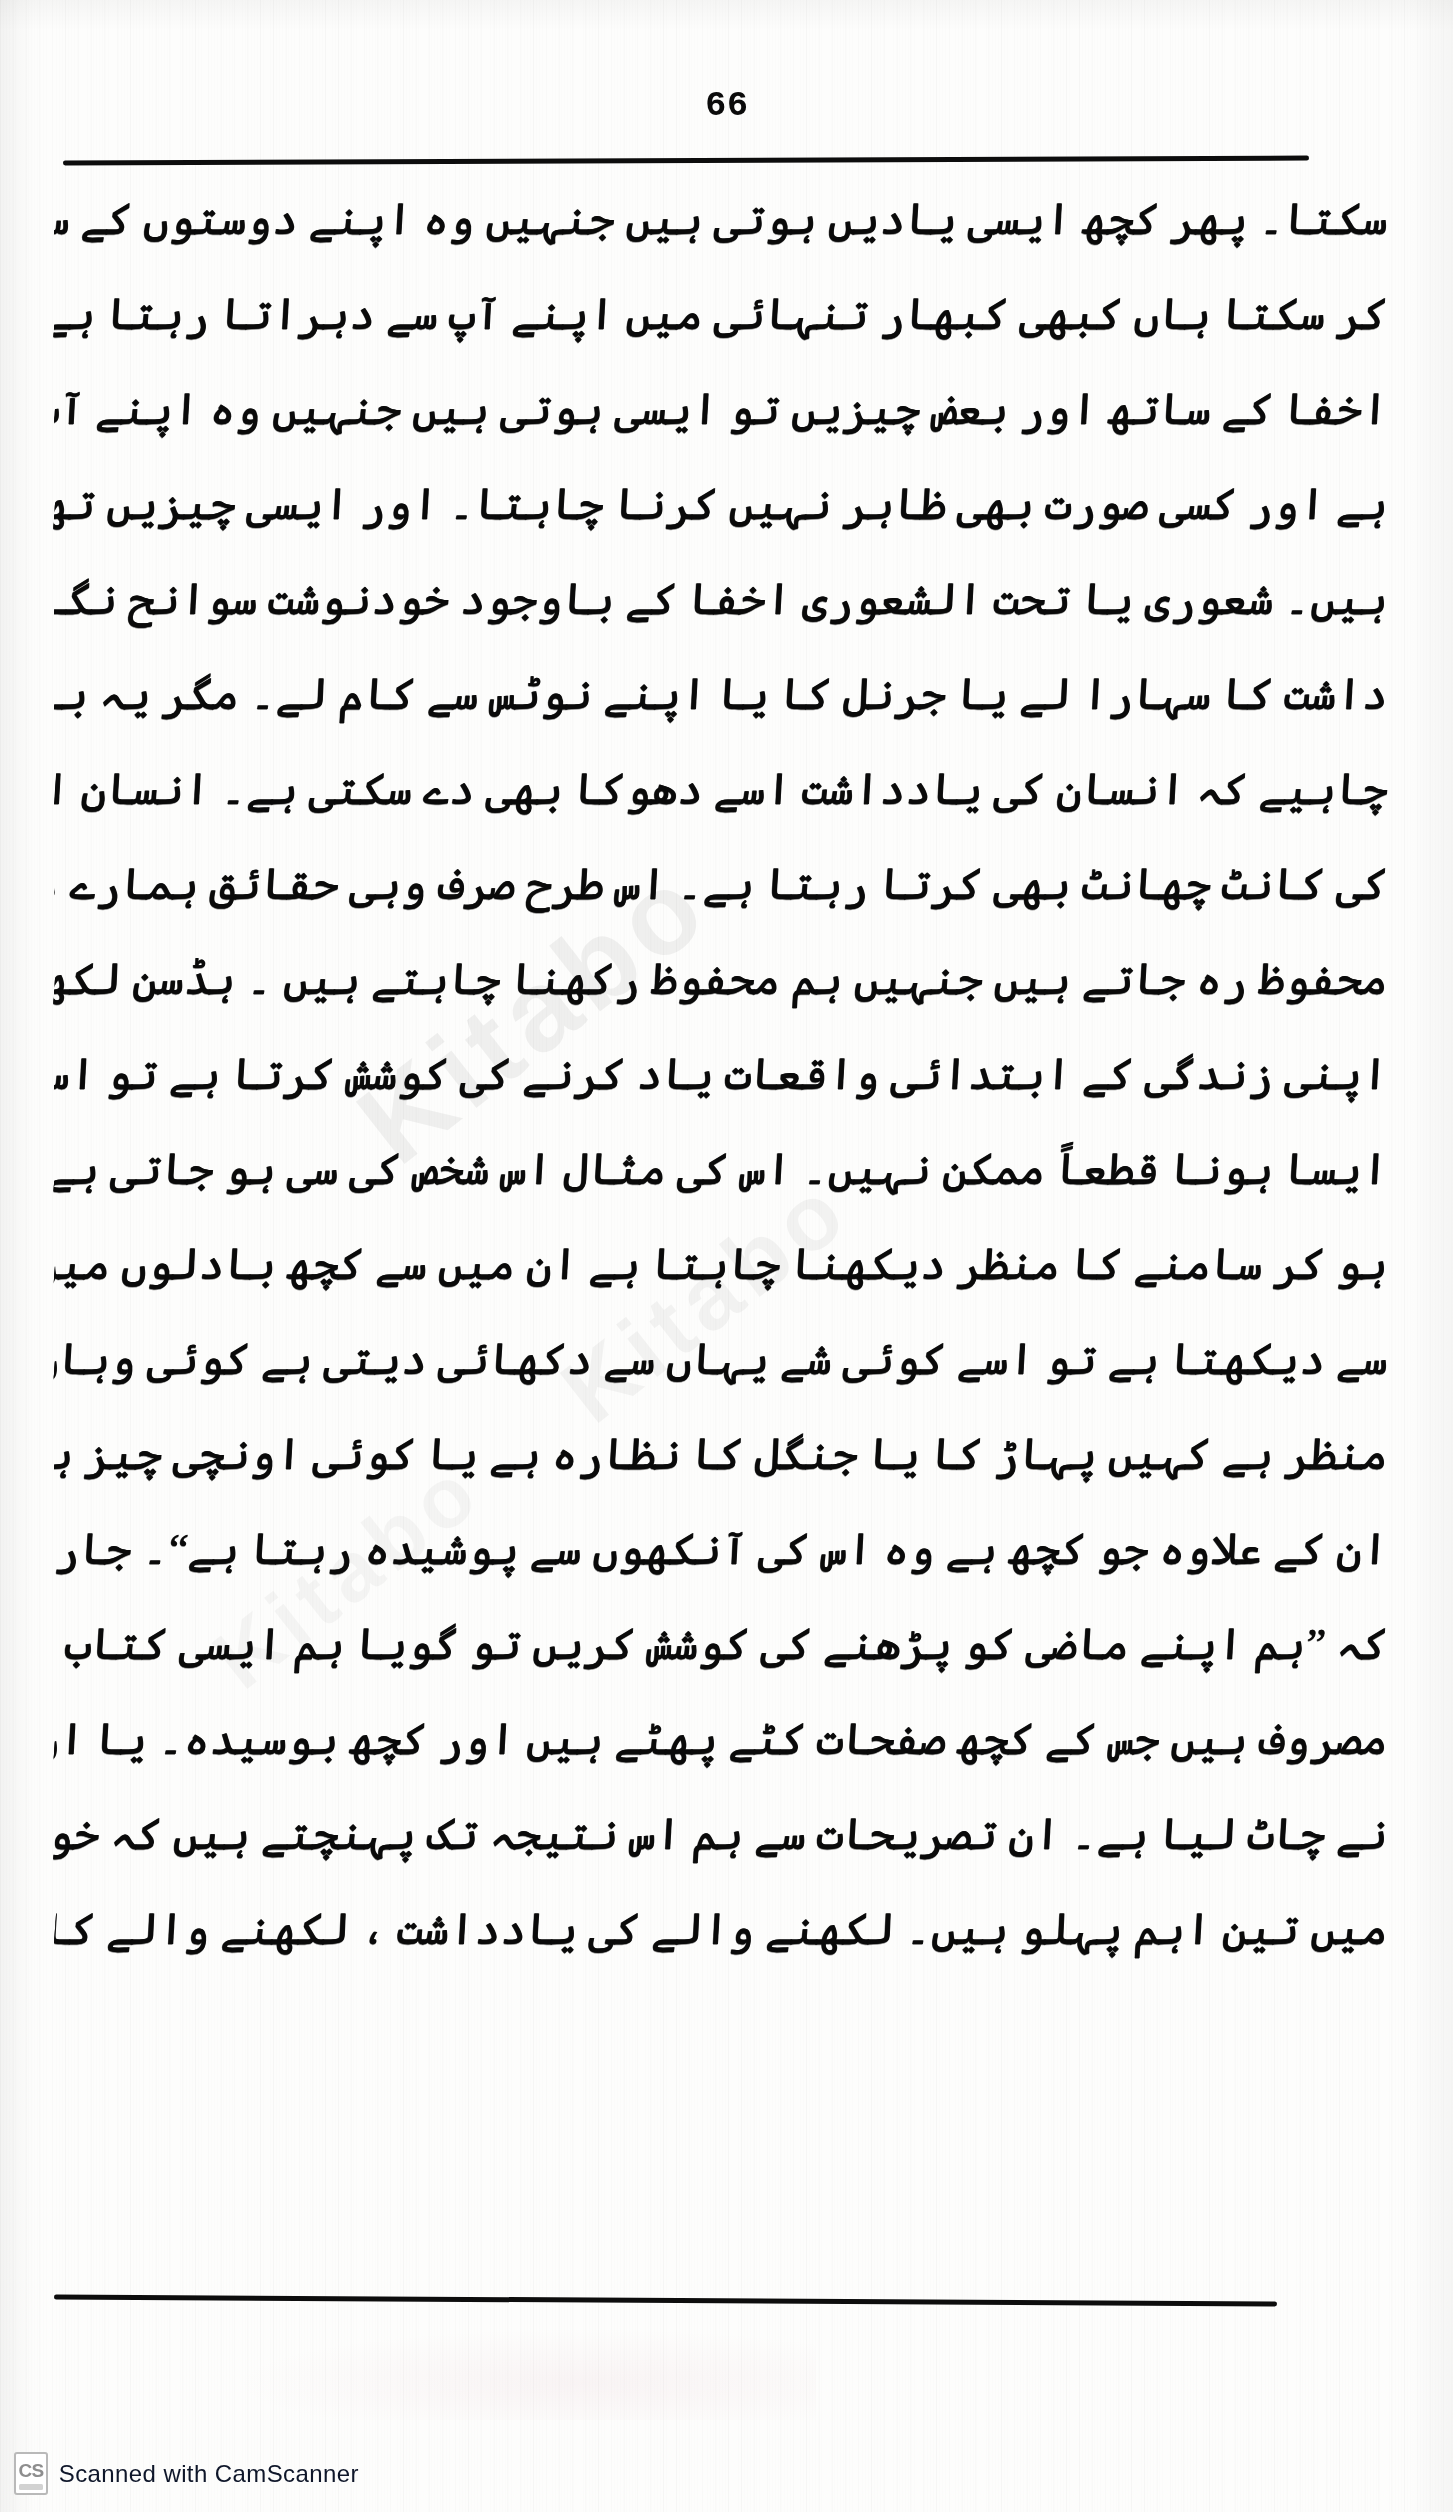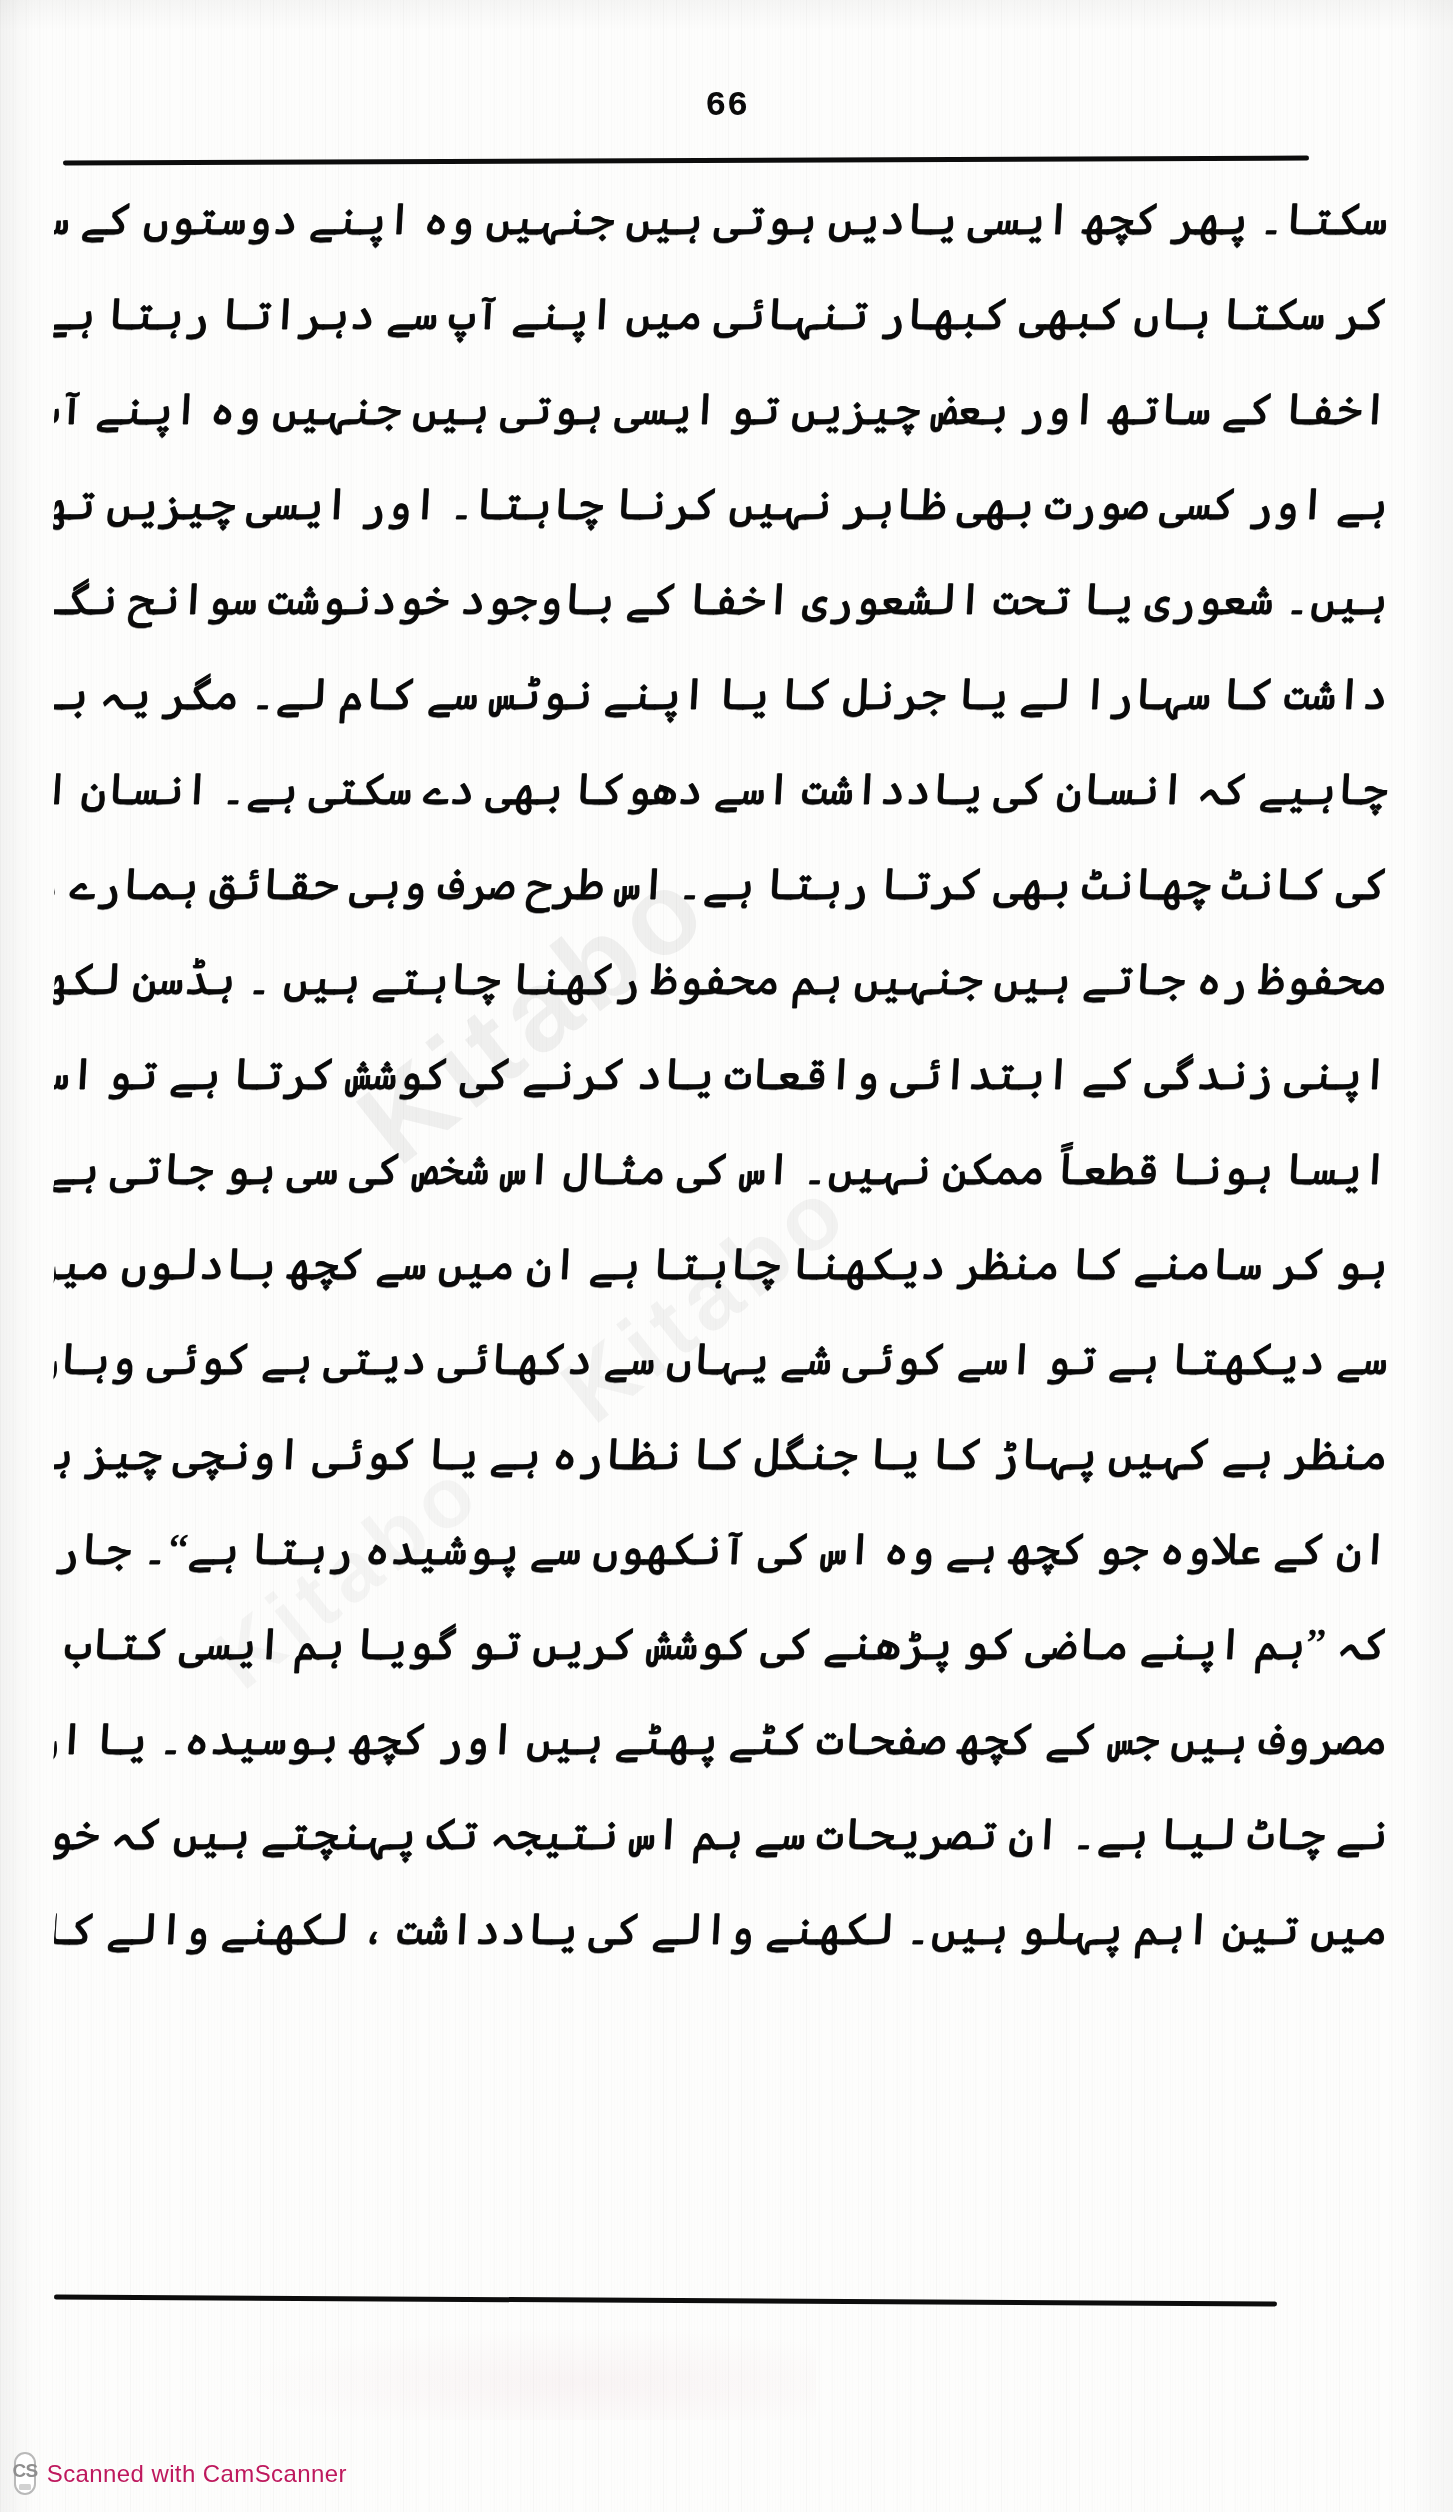--- a/index.html
+++ b/index.html
@@ -158,24 +158,24 @@
     position: absolute;
     left: 14px;
     bottom: 17px;
     display: flex;
     align-items: center;
     gap: 10.8px;
     z-index: 4;
   }
   .cs-logo {
     position: relative;
-    width: 22px;
+    width: 34px;
     height: 43px;
     border: 2.3px solid #b9b9b9;
-    border-radius: 14px;
+    border-radius: 3px;
     display: flex;
     align-items: center;
     justify-content: center;
     box-sizing: border-box;
     background: #ffffff;
   }
   .cs-logo::after {
     content: "";
     position: absolute;
     left: 3.1px;
@@ -189,21 +189,21 @@
     font-family: "Liberation Sans", sans-serif;
     font-size: 19px;
     font-weight: 700;
     color: #8e8e8e;
     letter-spacing: -0.8px;
     margin-bottom: 4.6px;
   }
   .cs-caption {
     font-family: "Liberation Sans", sans-serif;
     font-size: 24px;
-    color: #be185d;
+    color: #0f172a;
     letter-spacing: 0.4px;
   }
 
   
   .scan-smudge {
     position: absolute;
     left: 231px;
     bottom: 92px;
     width: 585px;
     height: 92px;

